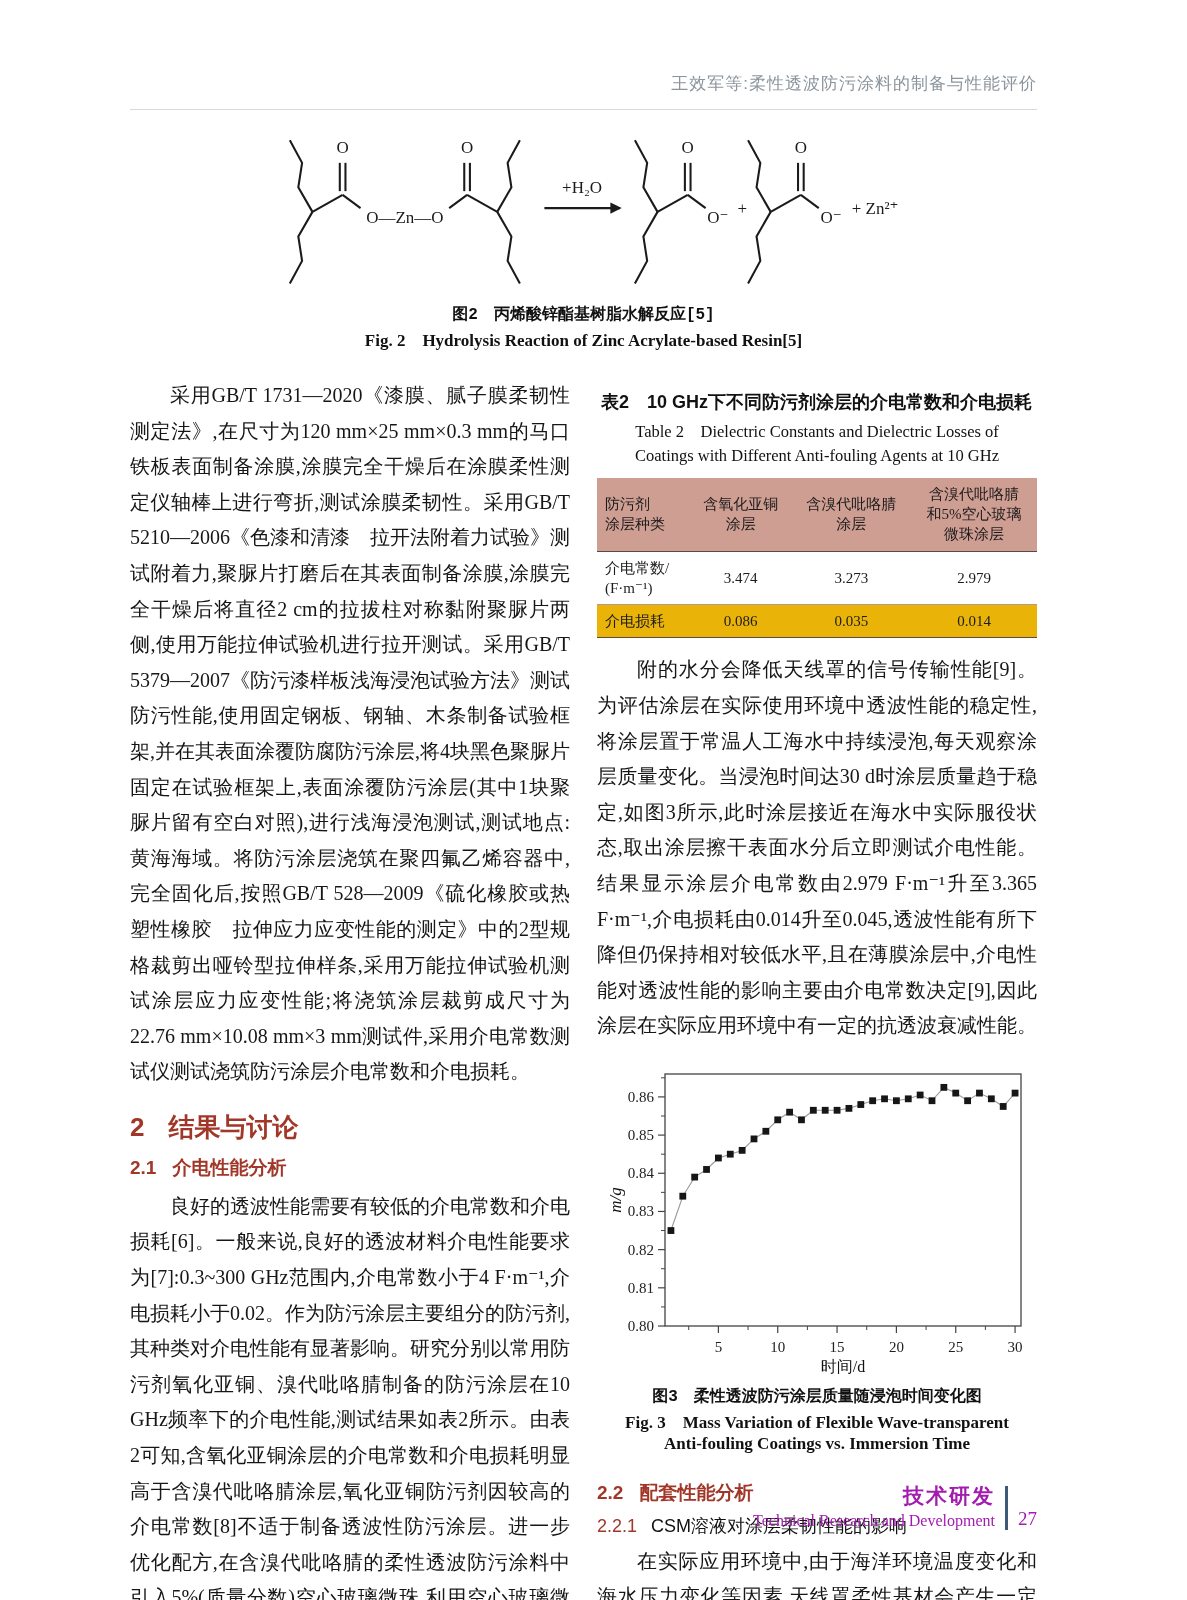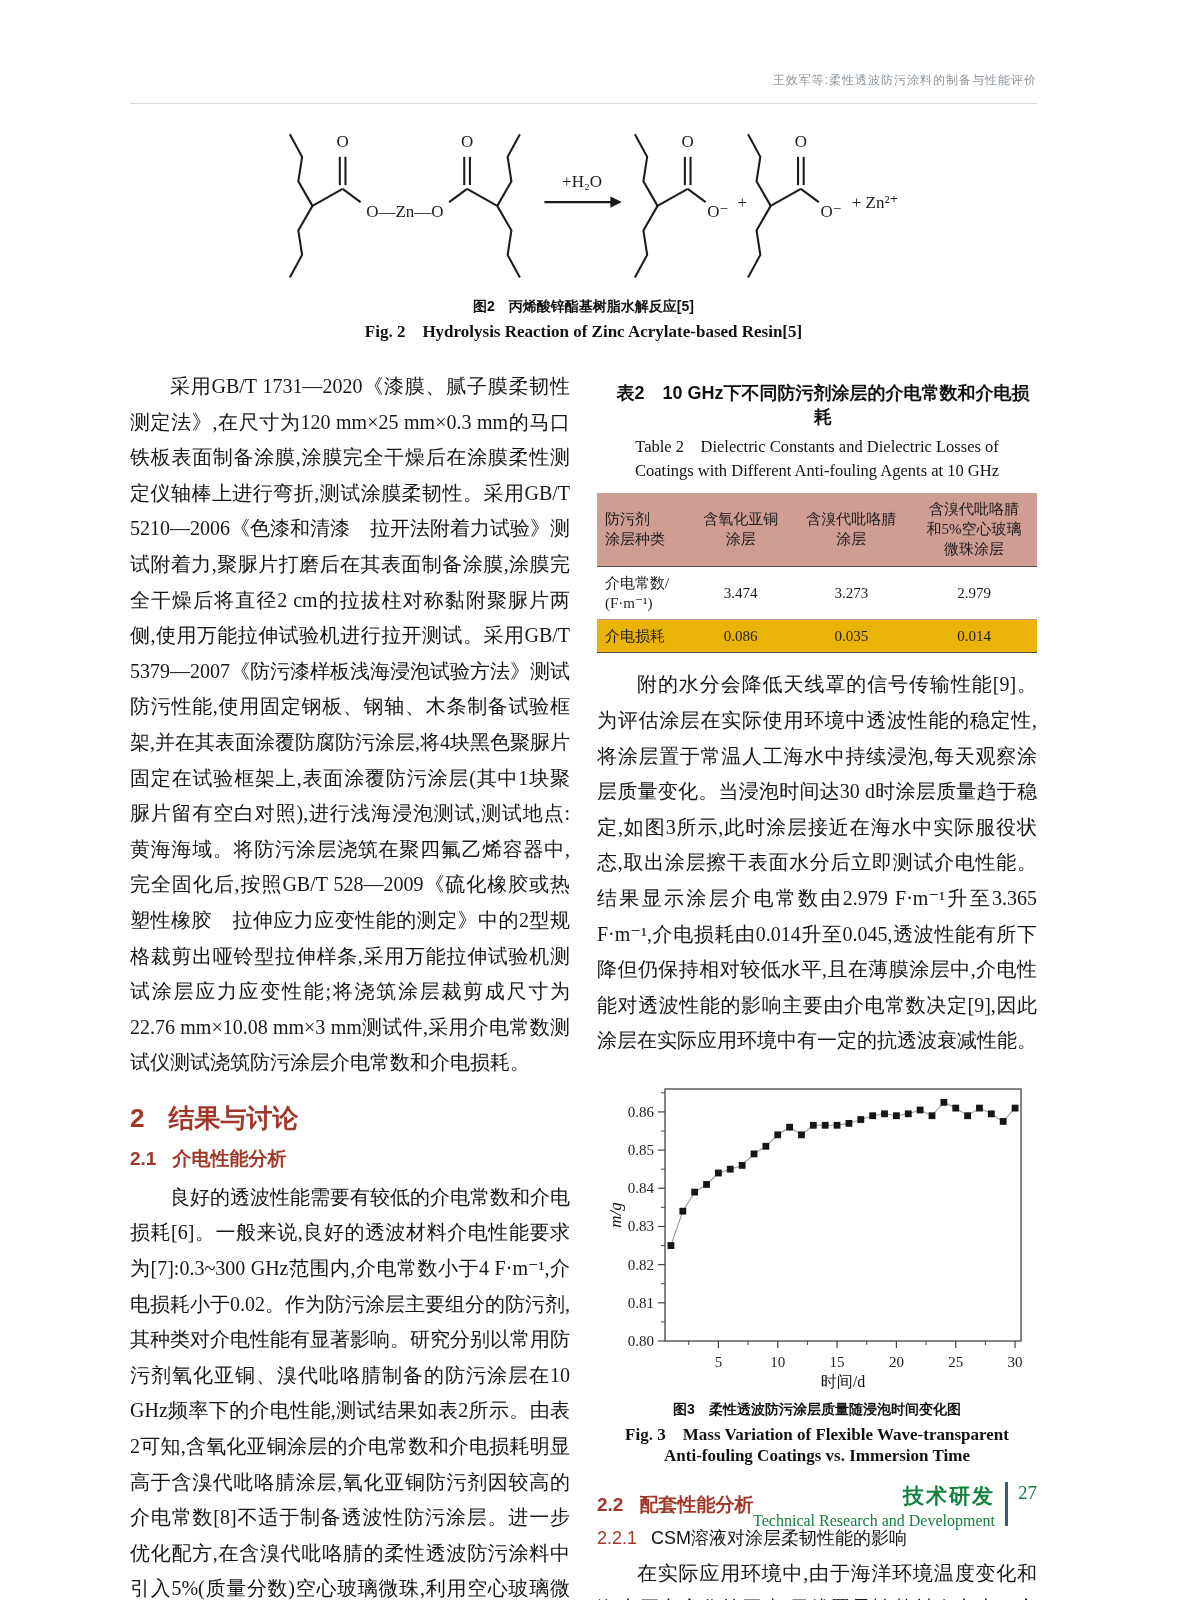--- a/index.html
+++ b/index.html
@@ -9,33 +9,33 @@
     background:#ffffff; overflow:hidden;
     font-family:"Liberation Serif","DejaVu Serif",serif;
     color:#1c1c1c;
   }
   .content { position:absolute; left:130px; top:0; width:907px; }
 
   
   .running-head {
     padding-top:72px; text-align:right;
     font-family:"Liberation Sans","DejaVu Sans",sans-serif;
-    font-size:12px; color:#8b949c; letter-spacing:1px;
+    font-size:17px; color:#8b949c; letter-spacing:1px;
     border-bottom:1px solid #d6dadd; padding-bottom:14px;
   }
 
   
   .fig2-wrap { margin-top:14px; text-align:center; }
   .fig2-svg { width:660px; height:172px; }
   .fig2-svg path, .fig2-svg line { stroke:#1b1b1b; stroke-width:2.2; fill:none; }
   .fig2-svg text { fill:#1b1b1b; font-family:"Liberation Serif","DejaVu Serif",serif; font-size:18px; }
   .fig-caption-cn {
     margin-top:4px; text-align:center;
-    font-family:Liberation Sans, sans-serif;
-    font-weight:bold; font-size:14px; color:#111;
+    font-family:Liberation Mono, monospace;
+    font-weight:bold; font-size:16px; color:#111;
   }
   .fig-caption-en {
     margin-top:4px; text-align:center; font-weight:bold; font-size:17px; color:#111;
     white-space:pre-line;
   }
 
   
   .columns { display:flex; gap:27px; margin-top:26px; }
   .col { width:440px; }
 
@@ -56,42 +56,42 @@
   .h-level3 .h-num { color:#a13728; margin-right:14px; }
 
   .para {
     font-size:20px; line-height:1.78; text-align:justify;
     text-indent:2em; color:#161616;
   }
 
   
   .tbl-caption-cn {
     font-family:"Liberation Sans","DejaVu Sans",sans-serif;
-    font-weight:bold; font-size:18px; text-align:center; margin:12px 0 6px 12px; color:#111;
+    font-weight:bold; font-size:18px; margin:12px 0 6px 4px; color:#111;
   }
   .tbl-caption-en {
     font-weight:normal; font-size:16.5px; text-align:center; line-height:1.45;
     margin-bottom:10px; color:#111;
   }
   table.t2 { width:100%; border-collapse:collapse; font-size:15px; }
   table.t2 th, table.t2 td { padding:6px 4px; text-align:center; white-space:pre-line; line-height:1.35; }
   table.t2 thead th { background:#cf9e93; font-weight:normal; border-bottom:1.5px solid #5a4a45; }
   table.t2 thead th:first-child { text-align:left; padding-left:8px; }
   table.t2 tbody tr:first-child td { background:#ffffff; }
   table.t2 tbody tr:last-child td { background:#eab308; border-top:1px solid #b9968d; border-bottom:1.5px solid #5a4a45; }
   table.t2 tbody td:first-child { text-align:left; padding-left:8px; }
 
   
   .chart-wrap { margin-top:16px; text-align:center; }
   #fig3-chart { width:432px; height:318px; }
 
   
   .footer {
     position:absolute; right:150px; bottom:70px;
-    display:flex; align-items:flex-start; color:#15803d;
+    display:flex; align-items:flex-end; color:#a21caf;
   }
   .footer .f-text { text-align:right; padding-right:10px; }
   .footer .f-cn {
     font-family:"Liberation Sans","DejaVu Sans",sans-serif;
     font-weight:bold; font-size:21px; letter-spacing:2px;
   }
   .footer .f-en { font-size:16px; margin-top:2px; }
   .footer .f-bar { width:3px; height:44px; background:#3e5a77; }
   .footer .f-page { font-size:19px; padding-left:10px; font-family:"Liberation Serif",serif; }
 </style>

